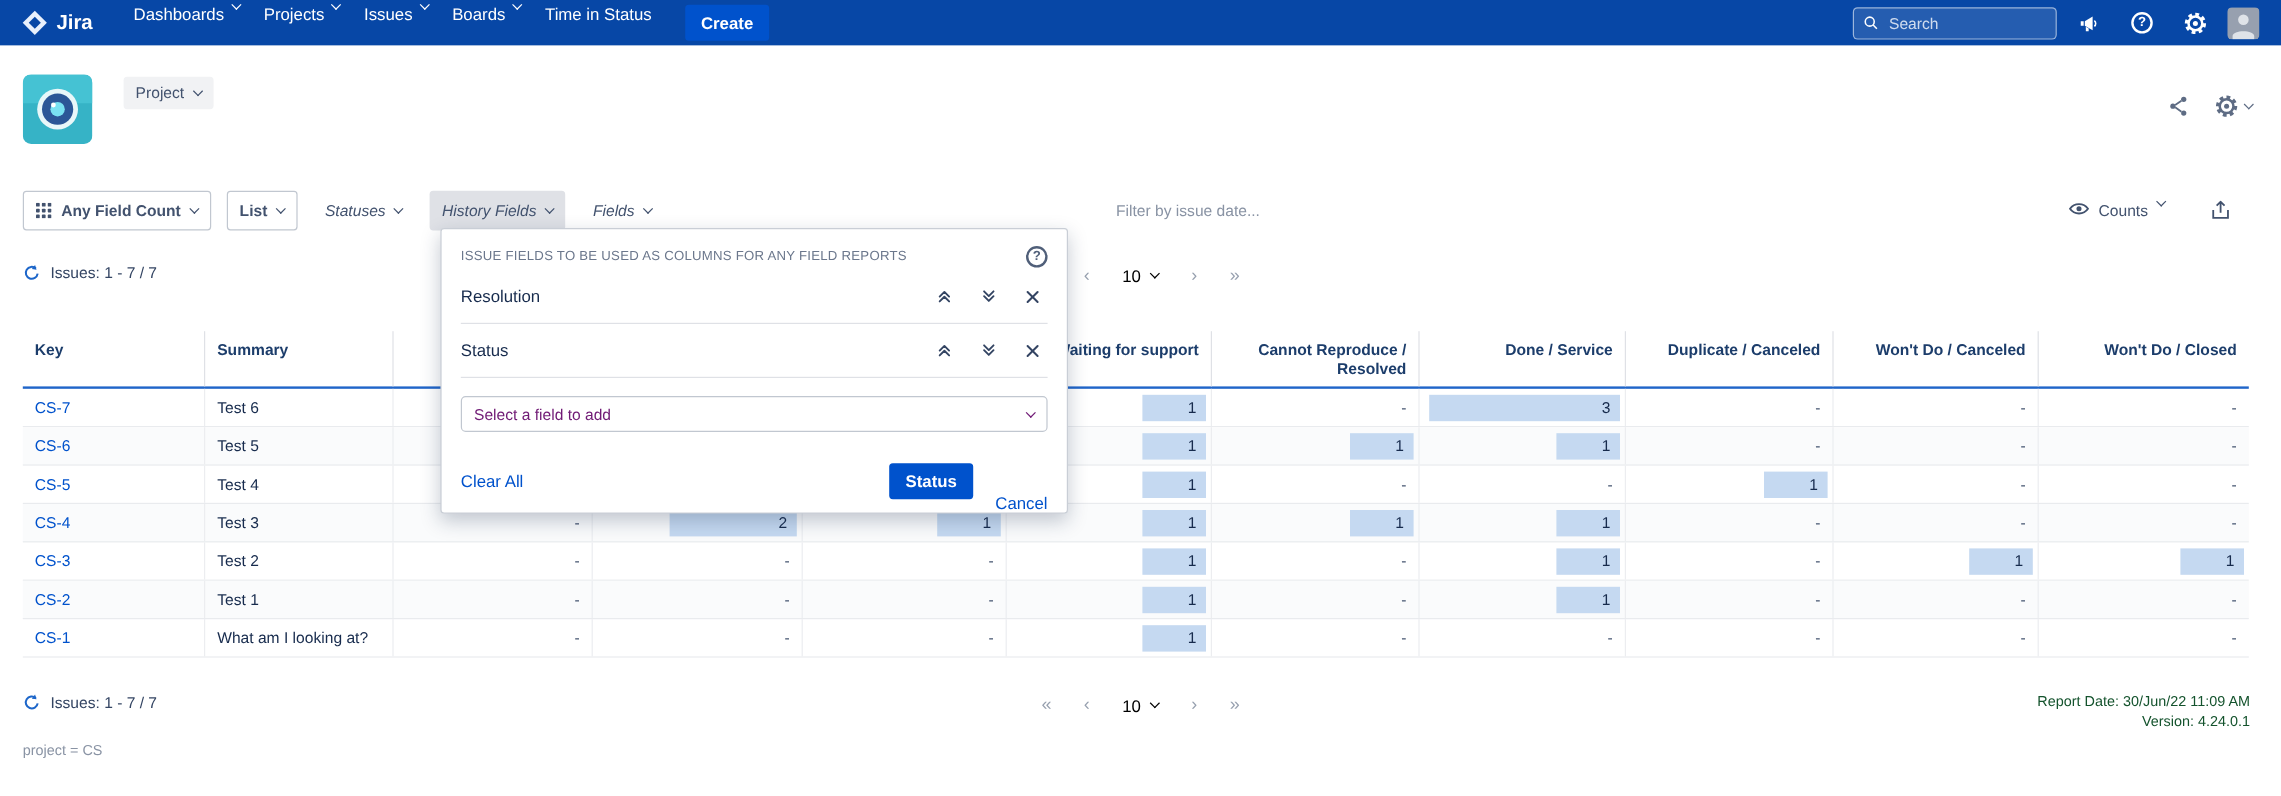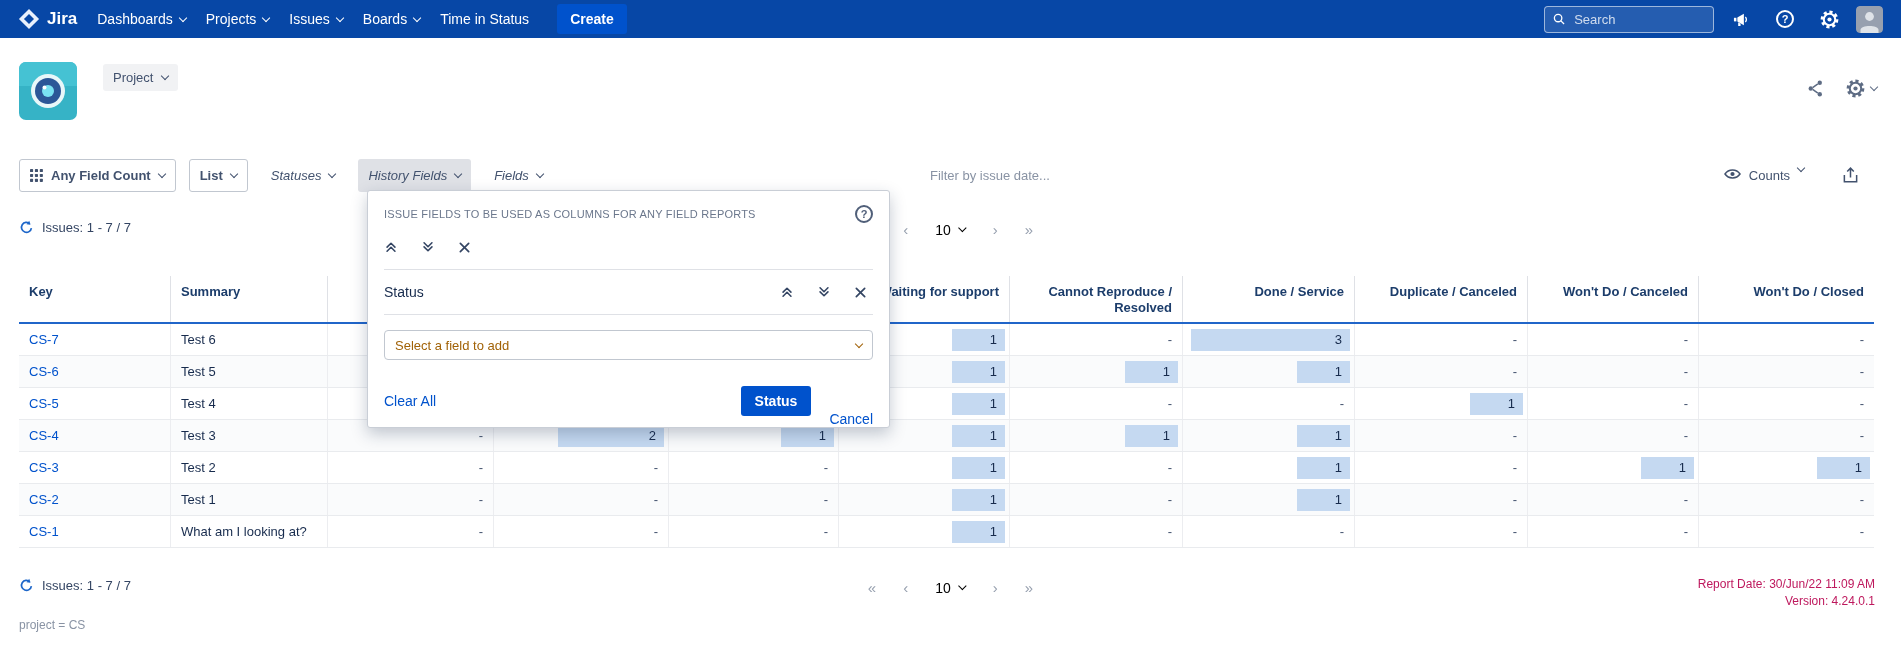--- a/index.html
+++ b/index.html
@@ -5,23 +5,23 @@
   *{box-sizing:border-box;}
   html,body{margin:0;padding:0;}
   body{width:1901px;height:663px;position:relative;overflow:hidden;background:#fff;
        font-family:"Liberation Sans",sans-serif;color:#172B4D;}
   :root{--cols:151px 157px 166px 175px 170px 171px 173px 172px 173px 171px 176px;
         --navy:#0747A6;--accent:#0052CC;--line:#DFE1E6;}
 
   
   .topbar{position:absolute;top:0;left:0;width:100%;height:38px;background:var(--navy);
           display:flex;align-items:center;padding:0 18px;gap:10px;color:#fff;}
-  .brand{display:flex;align-items:center;gap:7px;font-size:17px;font-weight:bold;cursor:pointer;}
+  .brand{display:flex;align-items:center;gap:7px;margin-right:14px;font-size:17px;font-weight:bold;cursor:pointer;}
   .nav-menu{display:flex;align-items:center;}
-  .nav-item{display:flex;align-items:center;gap:7px;font-size:14px;padding:0 10px;height:30px;
+  .nav-item{display:flex;align-items:flex-start;gap:7px;font-size:14px;padding:0 10px;height:30px;
             cursor:pointer;white-space:nowrap;color:#fff;}
   .chev{width:6px;height:6px;border-right:1.6px solid currentColor;border-bottom:1.6px solid currentColor;
         transform:rotate(45deg);display:inline-block;margin-top:-3px;flex:none;}
   .create-btn{background:var(--accent);border:none;color:#fff;font-size:14px;font-weight:bold;
               padding:7px 13px;border-radius:3px;margin-left:8px;cursor:pointer;font-family:inherit;}
   .topbar-spacer{flex:1;}
   .search-box{display:flex;align-items:center;gap:7px;background:rgba(255,255,255,.12);
               border:1px solid rgba(255,255,255,.55);border-radius:4px;padding:0 8px;width:170px;height:27px;}
   .search-box input{background:transparent;border:none;outline:none;color:#fff;font-size:13px;width:100%;font-family:inherit;}
   .search-box input::placeholder{color:rgba(255,255,255,.78);}
@@ -85,29 +85,29 @@
   .popup{position:absolute;left:367px;top:190px;width:523px;height:238px;background:#fff;border:1px solid #C9CED6;
          border-radius:3px;box-shadow:0 6px 16px rgba(23,43,77,.25);padding:14px 16px;z-index:20;}
   .popup-head{display:flex;align-items:center;justify-content:space-between;margin-bottom:2px;}
   .popup-title{font-size:11px;color:#6B778C;letter-spacing:.2px;}
   .popup .help-circle{color:#505F79;cursor:pointer;}
   .field-row{display:flex;align-items:center;height:45px;border-bottom:1px solid var(--line);}
   .field-row .name{flex:1;font-size:14px;color:#172B4D;}
   .field-actions{display:flex;align-items:center;gap:23px;padding-right:6px;}
   .icon-btn{cursor:pointer;display:flex;align-items:center;}
   .select-field{margin-top:15px;height:30px;border:1px solid #C1C7D0;border-radius:4px;display:flex;
-                align-items:center;padding:0 10px;font-size:13px;color:#a16207;cursor:pointer;}
+                align-items:center;padding:0 10px;font-size:13px;color:#701a75;cursor:pointer;}
   .popup-footer{margin-top:15px;display:flex;align-items:center;}
   .link{color:var(--accent);font-size:14px;cursor:pointer;text-decoration:none;}
   .apply-btn{margin-left:auto;background:var(--accent);color:#fff;border:none;border-radius:3px;font-weight:bold;
              font-size:14px;padding:7px 14px;cursor:pointer;font-family:inherit;}
   .cancel{margin-left:18px;margin-top:36px;}
 
   
-  .report-info{position:absolute;right:26px;top:576px;text-align:right;color:#be185d;font-size:12px;line-height:17px;}
+  .report-info{position:absolute;right:26px;top:576px;text-align:right;color:#14532d;font-size:12px;line-height:17px;}
   .query{position:absolute;left:19px;top:618px;color:#8993A4;font-size:12px;}
 </style>
 </head>
 <body>
 
 <div class="topbar">
   <div class="brand">
     <svg width="22" height="22" viewBox="0 0 24 24">
       <path d="M12 1 L23 12 L12 23 L1 12 Z" fill="#E8F0FC"></path>
       <path d="M12 6.5 L17.5 12 L12 17.5 L6.5 12 Z" fill="#0747A6"></path>
@@ -525,20 +525,21 @@
     </div>
 </div>
 
 <div class="popup">
   <div class="popup-head">
     <span class="popup-title">ISSUE FIELDS TO BE USED AS COLUMNS FOR ANY FIELD REPORTS</span>
     <span class="help-circle">?</span>
   </div>
   <div id="popup-fields">
       <div class="field-row">
+        <span class="name">Resolution</span>
         <span class="field-actions">
           <span class="icon-btn">
             <svg width="14" height="14" viewBox="0 0 16 16" fill="none" stroke="#344563" stroke-width="1.8" stroke-linecap="round" stroke-linejoin="round">
               <path d="M3.5 8.2 L8 3.7 L12.5 8.2"></path>
               <path d="M3.5 12.8 L8 8.3 L12.5 12.8"></path>
             </svg>
           </span>
           <span class="icon-btn">
             <svg width="14" height="14" viewBox="0 0 16 16" fill="none" stroke="#344563" stroke-width="1.8" stroke-linecap="round" stroke-linejoin="round">
               <path d="M3.5 3.2 L8 7.7 L12.5 3.2"></path>

